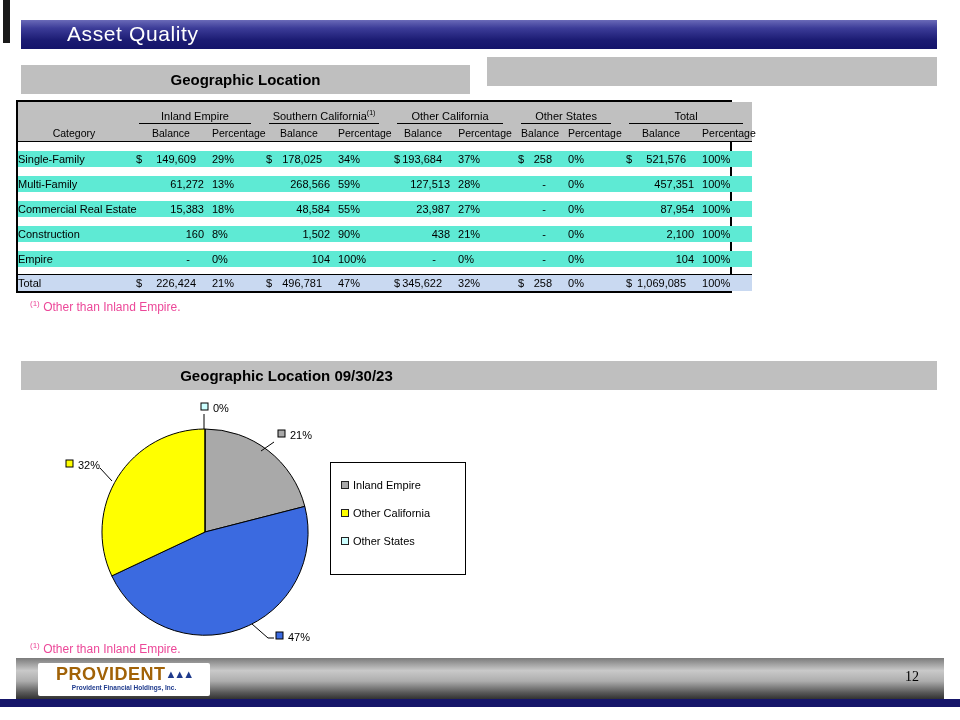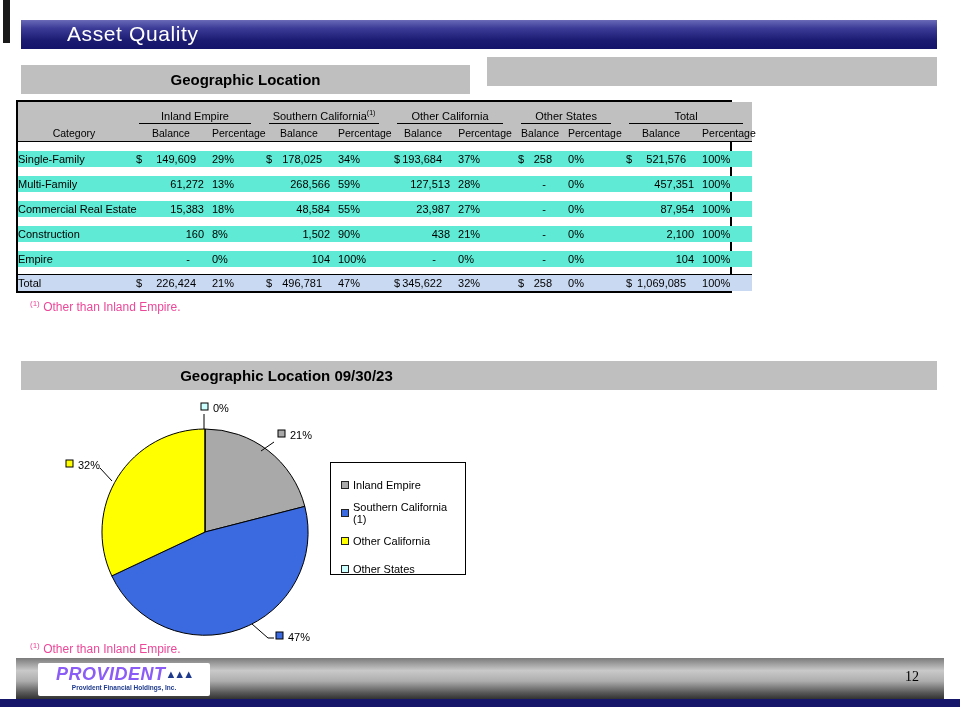--- a/index.html
+++ b/index.html
@@ -49,21 +49,21 @@
     border:1px solid #000; background:#fff; padding:8px 4px 0 10px; z-index:5; }
   .legend-item { display:flex; align-items:center; height:28px; }
   .legend-swatch { width:8px; height:8px; border:1px solid #222; margin-right:4px; flex:none; }
   .legend-label { font-size:11px; color:#000; }
 
   .footer-bar { position:absolute; left:16px; top:658px; width:928px; height:42px;
     background:linear-gradient(180deg,#7b7b7b 0%, #c9c9c9 30%, #adadad 55%, #5a5a5a 82%, #2b2b2b 100%); }
   .logo-box { position:absolute; left:22px; top:5px; width:172px; height:33px; background:#fff;
     border-radius:2px; text-align:center; overflow:hidden; }
   .logo-line { line-height:20px; margin-top:1px; white-space:nowrap; }
-  .logo-text { font-size:18px; font-weight:bold; font-style:italic; color:#8b5cf6; letter-spacing:0.5px; }
+  .logo-text { font-size:18px; font-weight:bold; color:#a16207; letter-spacing:0.5px; }
   .logo-tris { font-size:11px; color:#1e3a8c; letter-spacing:-2px; vertical-align:2px; }
   .logo-sub { font-size:6.5px; font-weight:bold; color:#1e3a8c; margin-top:-1px; }
   .page-num { position:absolute; right:25px; top:11px; font-family:"Liberation Serif", serif;
     font-size:14px; color:#000; }
   .bottom-strip { position:absolute; left:0; top:699px; width:960px; height:8px; background:#16166a; }
 </style>
 </head>
 <body>
 
 <div class="slide">
@@ -304,24 +304,20 @@
       <rect x="171" y="11" width="7" height="7" fill="#CCFFFF" stroke="#000" stroke-width="1"></rect>
       <text x="183" y="20">0%</text>
     </svg>
 
   <div class="legend-box">
       <div class="legend-item">
         <span class="legend-swatch" style="background: rgb(169, 169, 169);"></span>
         <span class="legend-label">Inland Empire</span>
       </div>
       <div class="legend-item">
-        <span class="legend-swatch" style="background: rgb(59, 106, 224);"></span>
-        <span class="legend-label">Southern California (1)</span>
-      </div>
-      <div class="legend-item">
         <span class="legend-swatch" style="background: rgb(255, 255, 0);"></span>
         <span class="legend-label">Other California</span>
       </div>
       <div class="legend-item">
         <span class="legend-swatch" style="background: rgb(204, 255, 255);"></span>
         <span class="legend-label">Other States</span>
       </div>
     </div>
 
   <div class="footnote fn2">

